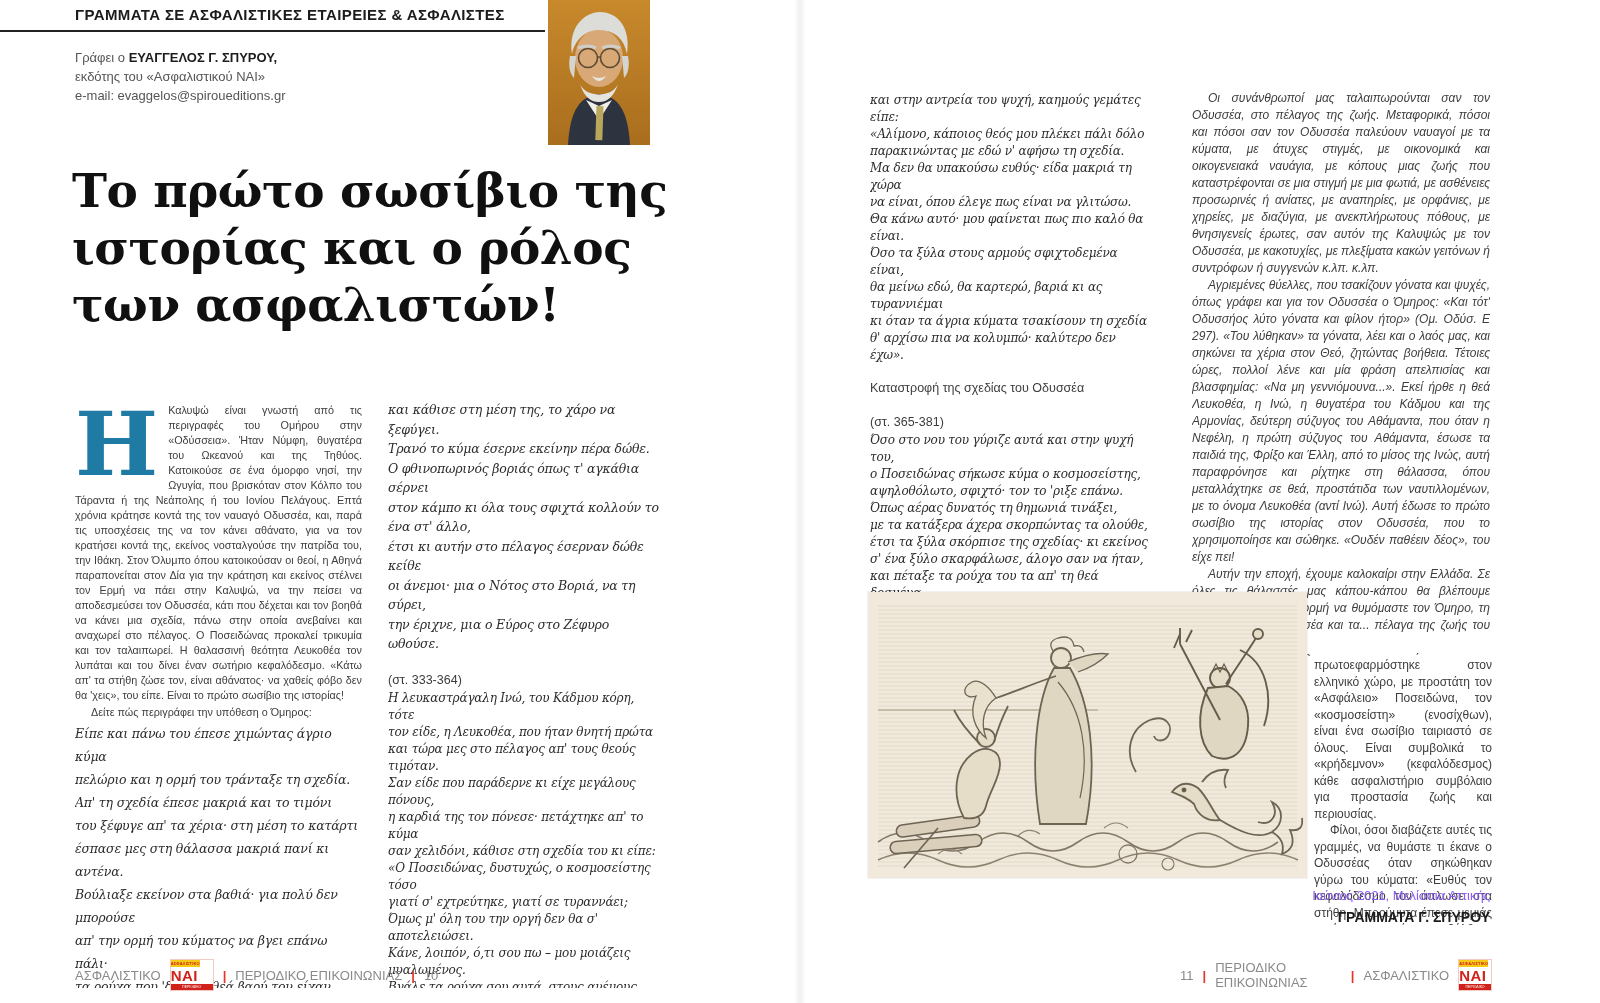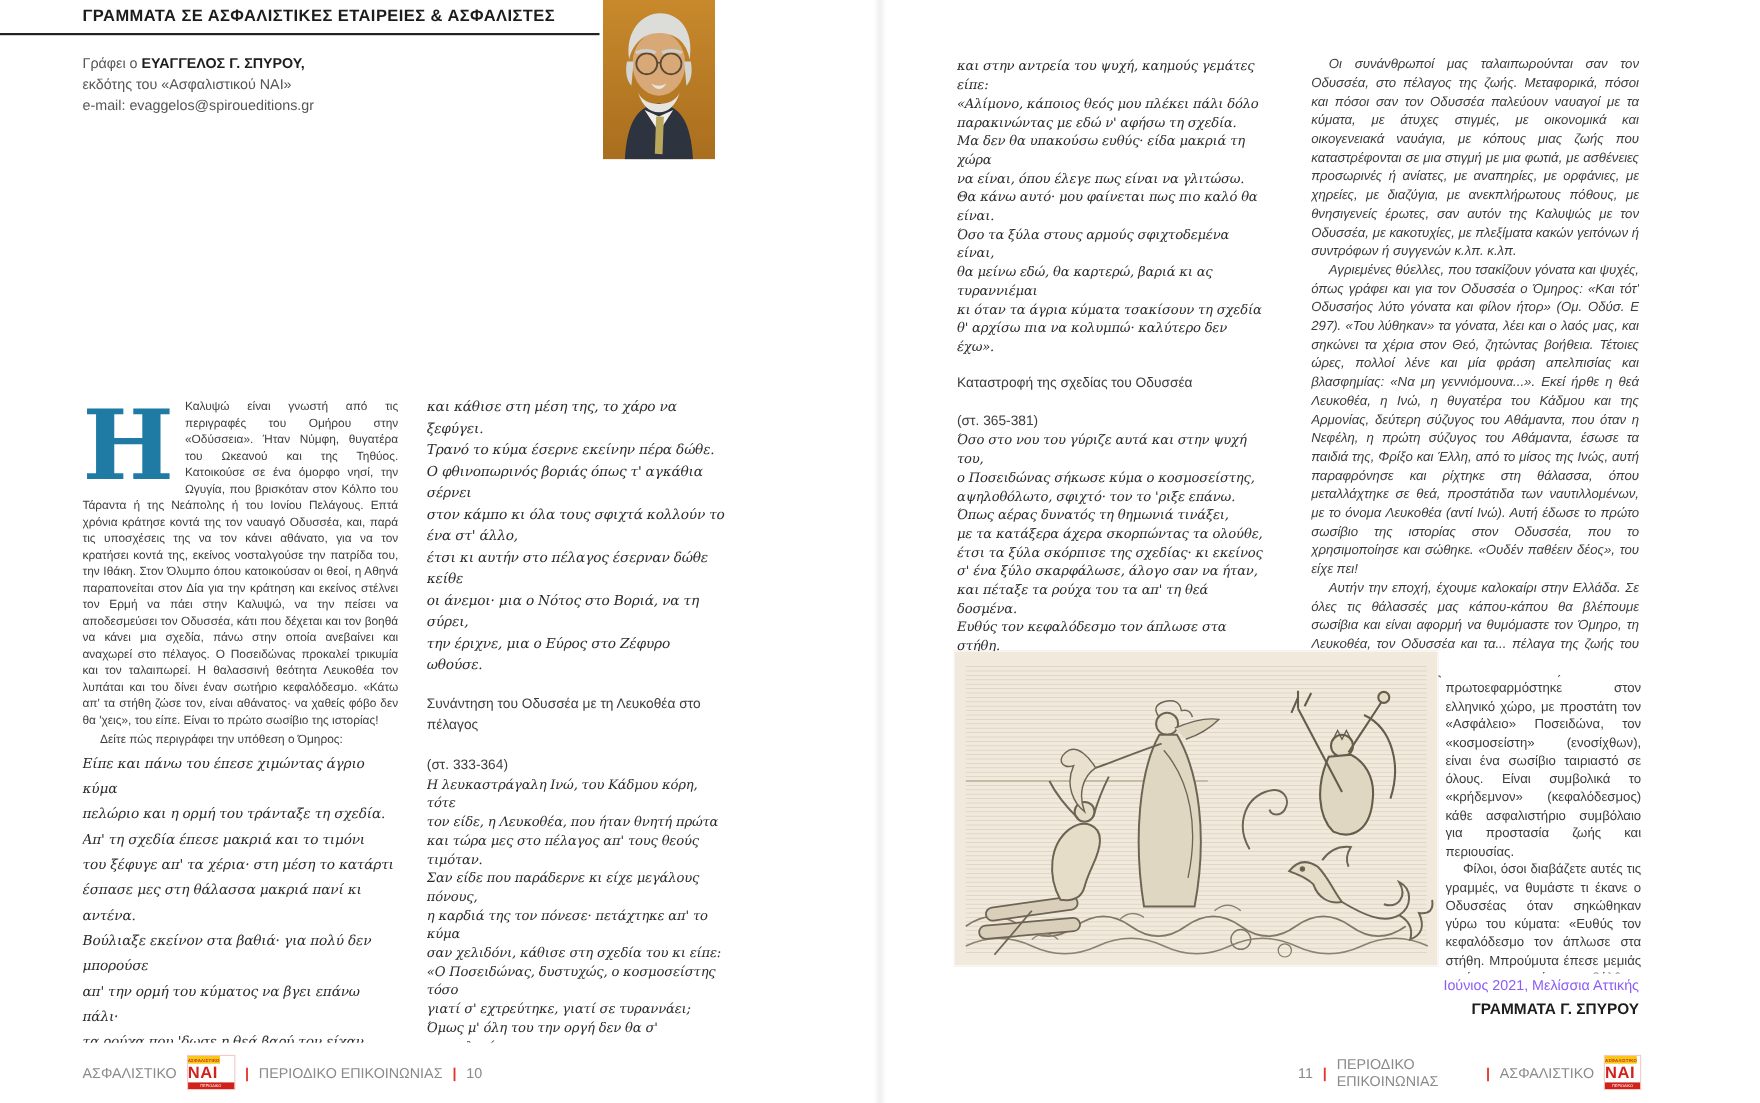--- a/index.html
+++ b/index.html
@@ -27,21 +27,21 @@
 
   
   #portrait { left:548px; top:0; width:102px; height:145px; overflow:hidden; }
 
   
   #article-title { left:72px; top:162px; width:600px;
     font-family:"DejaVu Serif", serif; font-weight:bold;
     font-size:47px; line-height:57px; color:#101010; letter-spacing:-0.5px; }
 
   
-  .col { overflow:hidden; }
+  .col { overflow:hidden;margin-top:40px; }
   .body-txt { font-size:10.8px; line-height:15px; color:#3d3d3d; text-align:justify; }
   .indent { text-indent:16px; }
 
   .verse { font-family:"DejaVu Serif", serif; font-style:italic; color:#2c2c2c;
     font-size:12.5px; letter-spacing:-0.2px; white-space:pre-line; }
   .verse.lh23 { line-height:23px; }
   .verse.lh19 { line-height:19.5px; }
   .verse.lh17 { line-height:17px; font-size:12px; }
 
   .subhead { font-size:12.5px; line-height:19px; color:#3d3d3d; }
@@ -125,20 +125,21 @@
       <path d="M32,84 C38,98 64,98 70,84 C66,96 60,102 51,102 C42,102 36,96 32,84 Z" fill="#e6e4de"></path>
       <circle cx="40" cy="58" r="9.5" fill="none" stroke="#5a4a33" stroke-width="1.6"></circle>
       <circle cx="62" cy="58" r="9.5" fill="none" stroke="#5a4a33" stroke-width="1.6"></circle>
       <line x1="49" y1="57" x2="53" y2="57" stroke="#5a4a33" stroke-width="1.4"></line>
       <path d="M30,48 Q40,44 48,48" stroke="#cfcfc9" stroke-width="3" fill="none"></path>
       <path d="M54,48 Q62,44 72,48" stroke="#cfcfc9" stroke-width="3" fill="none"></path>
       <path d="M44,76 Q51,80 58,76 Q51,86 44,76 Z" fill="#e8e6e0"></path>
     </svg>
   </div>
 
+  <h1 class="abs" id="article-title">Το πρώτο σωσίβιο της ιστορίας και ο ρόλος των ασφαλιστών!</h1>
 
   <div class="abs col" id="col1">
     <span id="dropcap">Η</span>
     <div class="body-txt">Καλυψώ είναι γνωστή από τις περιγραφές του Ομήρου στην «Οδύσσεια». Ήταν Νύμφη, θυγατέρα του Ωκεανού και της Τηθύος. Κατοικούσε σε ένα όμορφο νησί, την Ωγυγία, που βρισκόταν στον Κόλπο του Τάραντα ή της Νεάπολης ή του Ιονίου Πελάγους. Επτά χρόνια κράτησε κοντά της τον ναυαγό Οδυσσέα, και, παρά τις υποσχέσεις της να τον κάνει αθάνατο, για να τον κρατήσει κοντά της, εκείνος νοσταλγούσε την πατρίδα του, την Ιθάκη. Στον Όλυμπο όπου κατοικούσαν οι θεοί, η Αθηνά παραπονείται στον Δία για την κράτηση και εκείνος στέλνει τον Ερμή να πάει στην Καλυψώ, να την πείσει να αποδεσμεύσει τον Οδυσσέα, κάτι που δέχεται και τον βοηθά να κάνει μια σχεδία, πάνω στην οποία ανεβαίνει και αναχωρεί στο πέλαγος. Ο Ποσειδώνας προκαλεί τρικυμία και τον ταλαιπωρεί. Η θαλασσινή θεότητα Λευκοθέα τον λυπάται και του δίνει έναν σωτήριο κεφαλόδεσμο. «Κάτω απ' τα στήθη ζώσε τον, είναι αθάνατος· να χαθείς φόβο δεν θα 'χεις», του είπε. Είναι το πρώτο σωσίβιο της ιστορίας!</div>
     <div class="body-txt indent">Δείτε πώς περιγράφει την υπόθεση ο Όμηρος:</div>
     <div class="verse lh23">Είπε και πάνω του έπεσε χιμώντας άγριο κύμα
 πελώριο και η ορμή του τράνταξε τη σχεδία.
 Απ' τη σχεδία έπεσε μακριά και το τιμόνι
 του ξέφυγε απ' τα χέρια· στη μέση το κατάρτι
 έσπασε μες στη θάλασσα μακριά πανί κι αντένα.
@@ -152,21 +153,20 @@
   </div>
 
   <div class="abs col" id="col2">
     <div class="verse lh19">και κάθισε στη μέση της, το χάρο να ξεφύγει.
 Τρανό το κύμα έσερνε εκείνην πέρα δώθε.
 Ο φθινοπωρινός βοριάς όπως τ' αγκάθια σέρνει
 στον κάμπο κι όλα τους σφιχτά κολλούν το ένα στ' άλλο,
 έτσι κι αυτήν στο πέλαγος έσερναν δώθε κείθε
 οι άνεμοι· μια ο Νότος στο Βοριά, να τη σύρει,
 την έριχνε, μια ο Εύρος στο Ζέφυρο ωθούσε.</div>
-    <div class="subhead">Συνάντηση του Οδυσσέα με τη Λευκοθέα στο πέλαγος</div>
     <div class="subhead">(στ. 333-364)</div>
     <div class="verse lh17">Η λευκαστράγαλη Ινώ, του Κάδμου κόρη, τότε
 τον είδε, η Λευκοθέα, που ήταν θνητή πρώτα
 και τώρα μες στο πέλαγος απ' τους θεούς τιμόταν.
 Σαν είδε που παράδερνε κι είχε μεγάλους πόνους,
 η καρδιά της τον πόνεσε· πετάχτηκε απ' το κύμα
 σαν χελιδόνι, κάθισε στη σχεδία του κι είπε:
 «Ο Ποσειδώνας, δυστυχώς, ο κοσμοσείστης τόσο
 γιατί σ' εχτρεύτηκε, γιατί σε τυραννάει;
 Όμως μ' όλη του την οργή δεν θα σ' αποτελειώσει.

